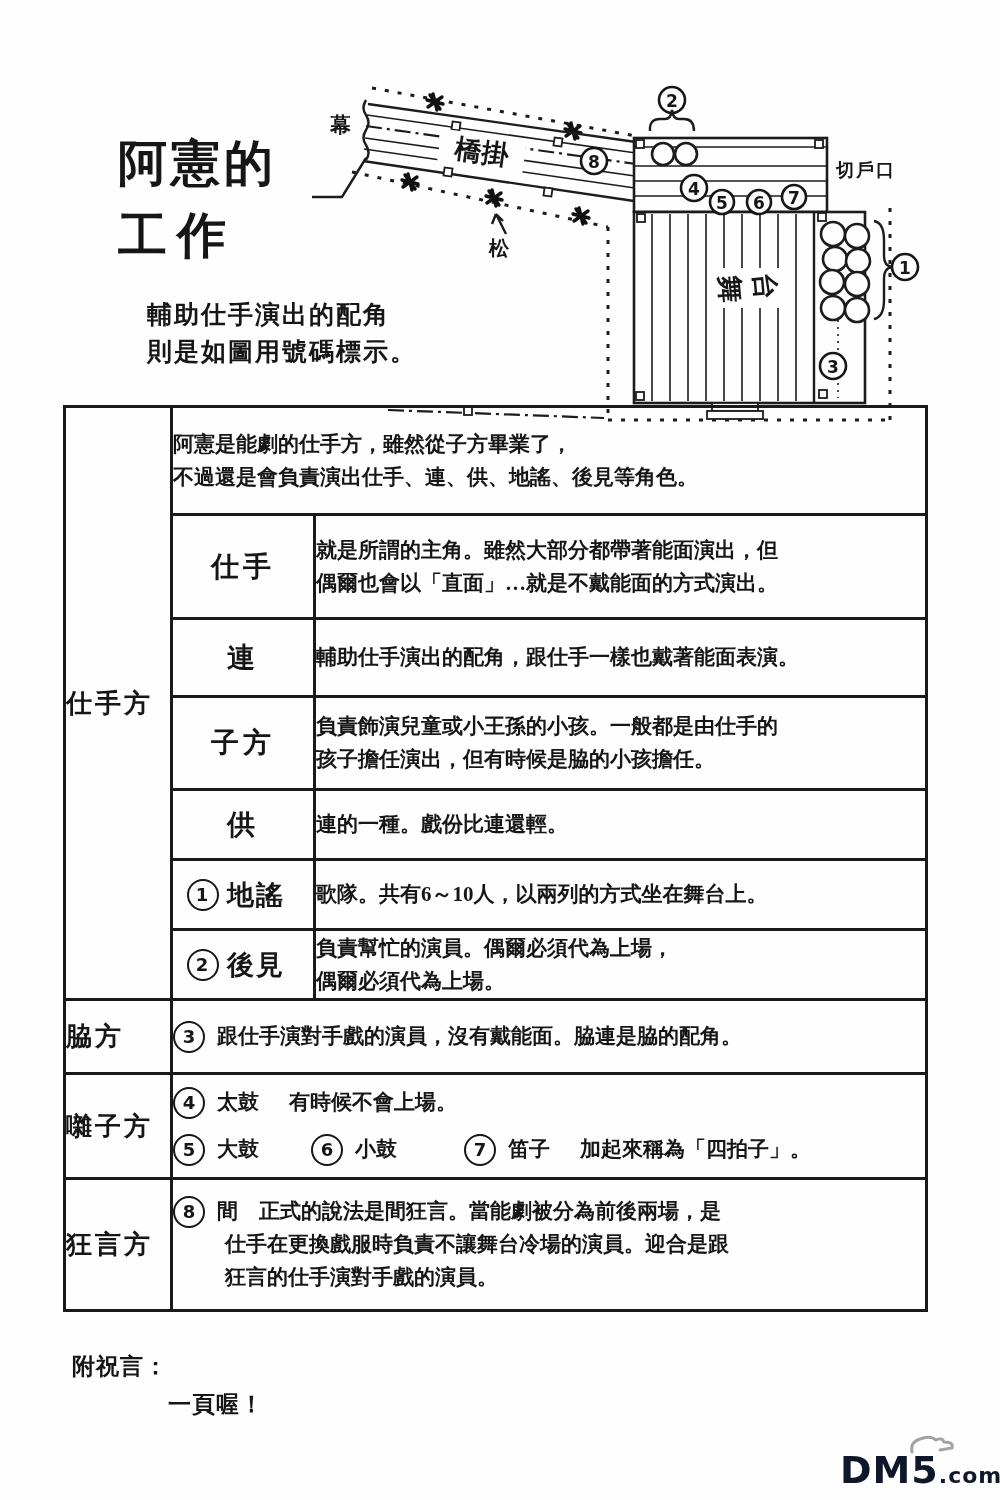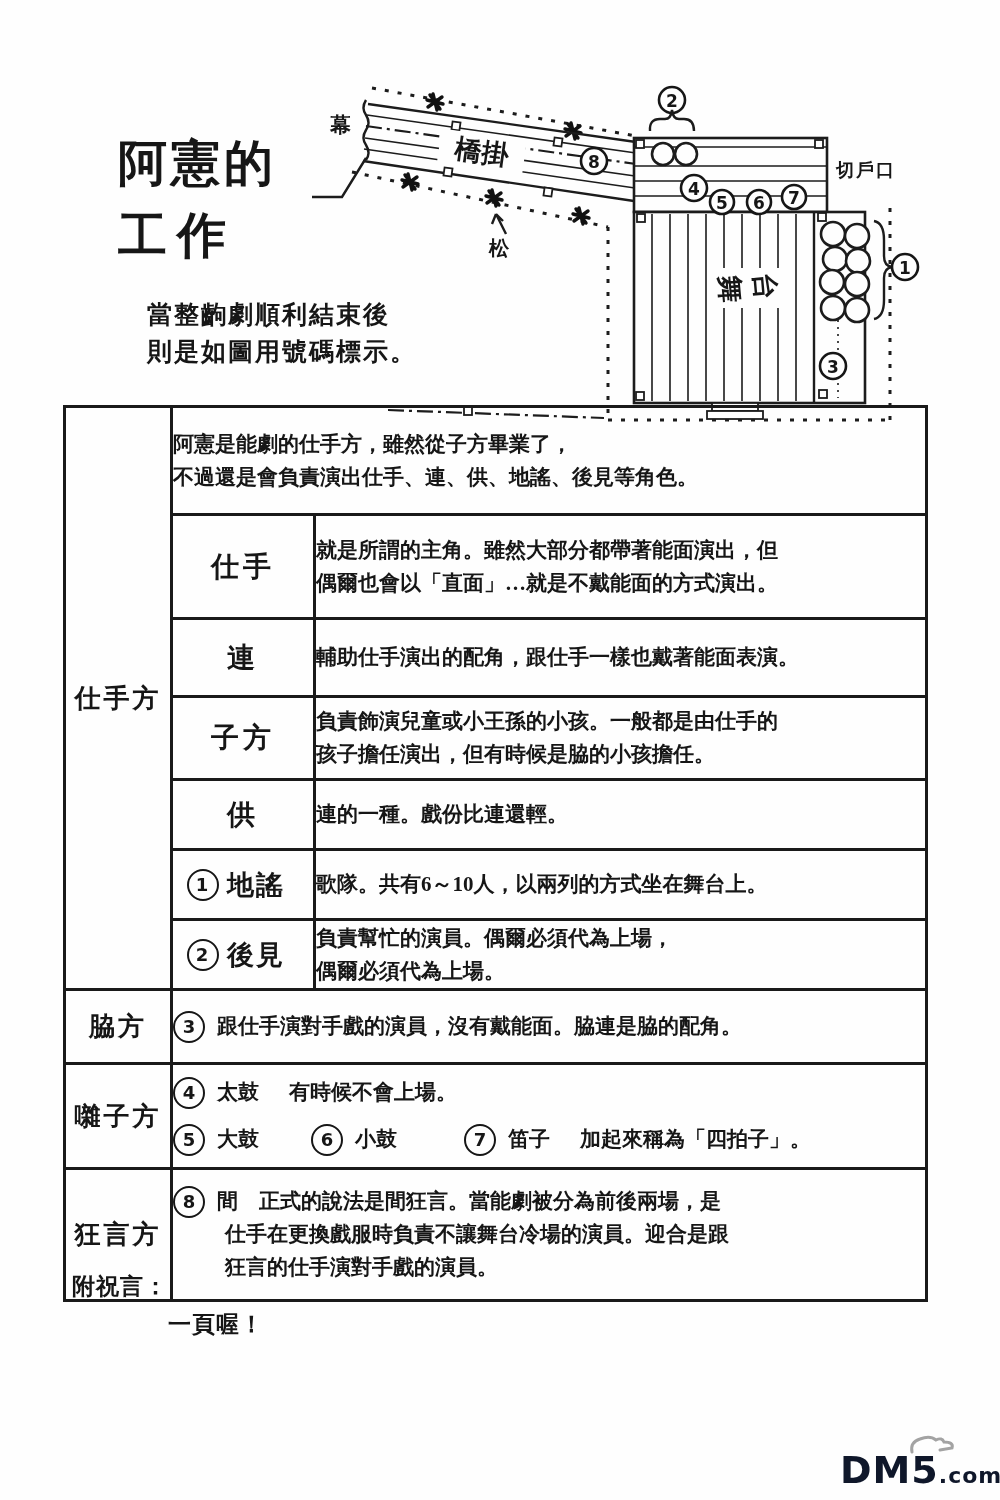--- a/index.html
+++ b/index.html
@@ -25,53 +25,53 @@
   .svgtext { fill:#161616; font-family:"Liberation Serif","DejaVu Serif",serif; font-weight:bold; }
   .svg-badge circle { fill:#fefefe; stroke:#161616; stroke-width:2.6; }
   .svg-badge text { fill:#161616; font-size:17px; font-weight:bold; font-family:"DejaVu Sans",sans-serif; text-anchor:middle; dominant-baseline:central; }
 
   
   table.roles {
     position:absolute; left:63px; top:405px; width:862px;
     border-collapse:collapse; table-layout:fixed;
   }
   table.roles td { border:3px solid #1a1a1a; vertical-align:middle; padding:0; }
-  td.group { text-align:center; font-size:26px; font-weight:bold; letter-spacing:3px; }
+  td.group { font-size:26px; font-weight:bold; letter-spacing:3px; }
   td.role  { text-align:center; font-size:28px; font-weight:bold; letter-spacing:4px; }
   td.intro, td.desc { font-size:21px; font-weight:bold; line-height:33px; padding-left:28px; padding-right:14px; }
   .cbadge {
     display:inline-flex; align-items:center; justify-content:center; flex:none;
     width:28px; height:28px; border:2.5px solid #161616; border-radius:50%;
     font-size:18px; font-weight:bold; font-family:"DejaVu Sans",sans-serif; background:#fefefe;
   }
   .rolecell { display:flex; align-items:center; gap:8px; padding-left:14px; font-size:27px; font-weight:bold; letter-spacing:2px; }
   .inline-row { display:flex; align-items:center; gap:12px; }
   .indent { margin-left:52px; }
   .gap40 { margin-left:40px; } .gap55 { margin-left:55px; } .gap18 { margin-left:18px; }
 
   
-  .footnote { position:absolute; left:72px; top:1268px; width:870px; display:flex; font-size:23px; font-weight:bold; line-height:38px; letter-spacing:1px; }
+  .footnote { position:absolute; left:72px; top:1348px; width:870px; display:flex; font-size:23px; font-weight:bold; line-height:38px; letter-spacing:1px; }
   .fn-label { flex:none; }
 
   
   .watermark { position:absolute; left:840px; top:1448px; color:#0f172a; font-family:"DejaVu Sans",sans-serif; font-weight:bold; letter-spacing:1px; }
   .watermark .big { font-size:38px; } .watermark .small { font-size:22px; }
   .mouse { position:absolute; left:906px; top:1430px; }
 </style>
 </head>
 <body>
 
 <div class="page">
 
   <div class="title">
     <div class="t1">阿憲的</div>
     <div class="t2">工作</div>
   </div>
   <div class="subtitle">
-    <div>當整齣劇順利結束後</div>
+    <div>輔助仕手演出的配角</div>
     <div>則是如圖用號碼標示。</div>
   </div>
 
   <svg class="diagram" viewBox="300 60 700 380">
 
     <path class="dashed" d="M372 88 L636 136"></path>
     <path class="dashed" d="M352 172 L608 227"></path>
     <path class="dashed" d="M608 227 L608 420 M608 420 L890 420 M890 208 L890 420"></path>
     <path class="dashdot" d="M388 410 L604 418"></path>
     <rect class="smallsq" x="464" y="407" width="8" height="8"></rect>
@@ -211,21 +211,21 @@
         <div>就是所謂的主角。雖然大部分都帶著能面演出，但</div>
         <div>偶爾也會以「直面」…就是不戴能面的方式演出。</div>
       </td>
     </tr>
     <tr style="height:78px">
       <td class="role">連</td>
       <td class="desc">
         <div>輔助仕手演出的配角，跟仕手一樣也戴著能面表演。</div>
       </td>
     </tr>
-    <tr style="height:83px">
+    <tr style="height:93px">
       <td class="role">子方</td>
       <td class="desc">
         <div>負責飾演兒童或小王孫的小孩。一般都是由仕手的</div>
         <div>孩子擔任演出，但有時候是脇的小孩擔任。</div>
       </td>
     </tr>
     <tr style="height:70px">
       <td class="role">供</td>
       <td class="desc">
         <div>連的一種。戲份比連還輕。</div>

